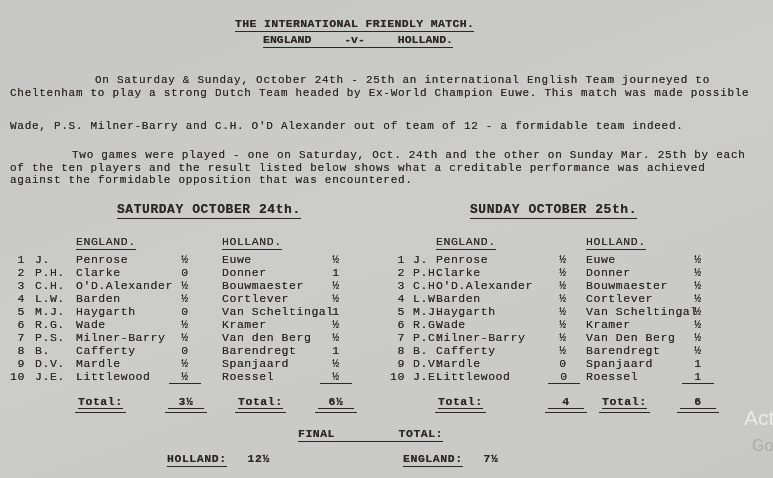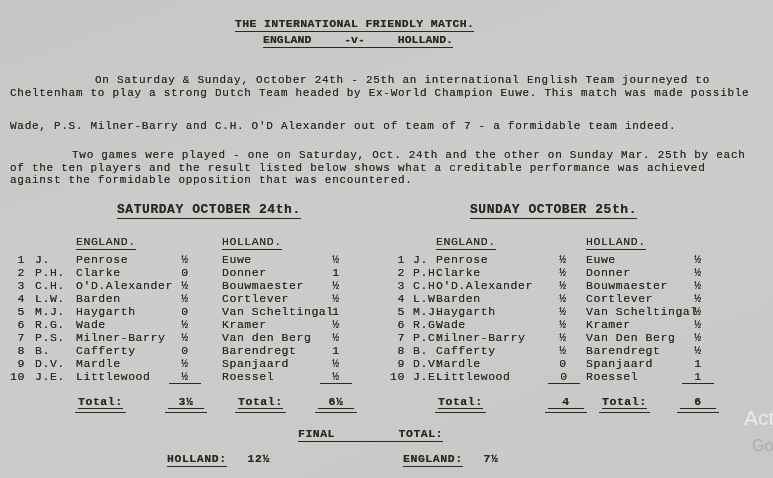--- a/index.html
+++ b/index.html
@@ -89,21 +89,21 @@
       <span>-v-</span>
       <span>HOLLAND.</span>
     </span>
   </div>
 
   <div class="abs para" id="para0">
       <div class="pline" style="padding-left: 85px;">On Saturday &amp; Sunday, October 24th - 25th an international English Team journeyed to</div>
       <div class="pline" style="padding-left: 0px;">Cheltenham to play a strong Dutch Team headed by Ex-World Champion Euwe. This match was made possible</div>
     </div>
   <div class="abs para" id="para1">
-      <div class="pline" style="padding-left: 0px;">Wade, P.S. Milner-Barry and C.H. O'D Alexander out of team of 7 - a formidable team indeed.</div>
+      <div class="pline" style="padding-left: 0px;">Wade, P.S. Milner-Barry and C.H. O'D Alexander out of team of 12 - a formidable team indeed.</div>
     </div>
   <div class="abs para" id="para2">
       <div class="pline" style="padding-left: 62px;">Two games were played - one on Saturday, Oct. 24th and the other on Sunday Mar. 25th by each</div>
       <div class="pline" style="padding-left: 0px;">of the ten players and the result listed below shows what a creditable performance was achieved</div>
       <div class="pline" style="padding-left: 0px;">against the formidable opposition that was encountered.</div>
     </div>
 
   <div class="abs sec-head" id="sat-head">
     <span class="u">SATURDAY OCTOBER 24th.</span>
   </div>

